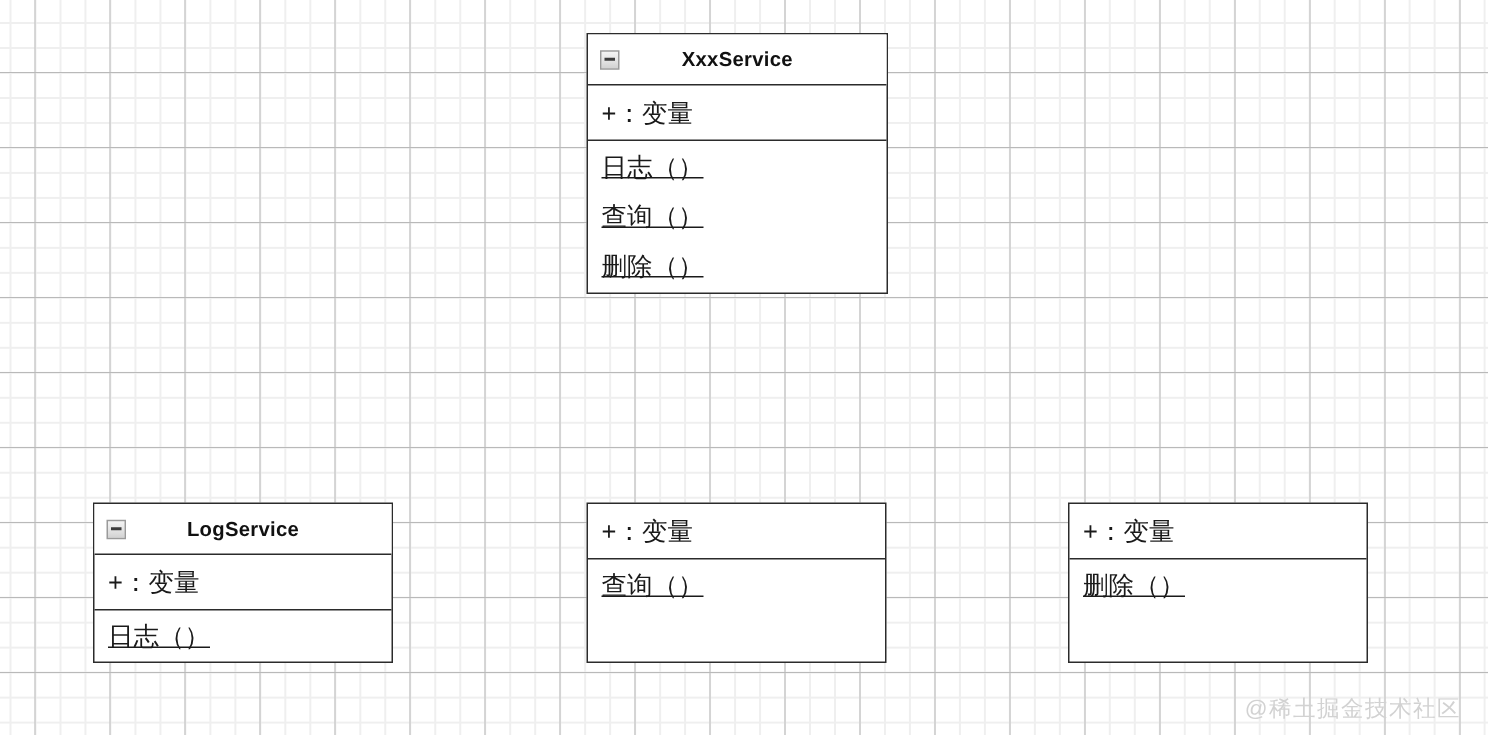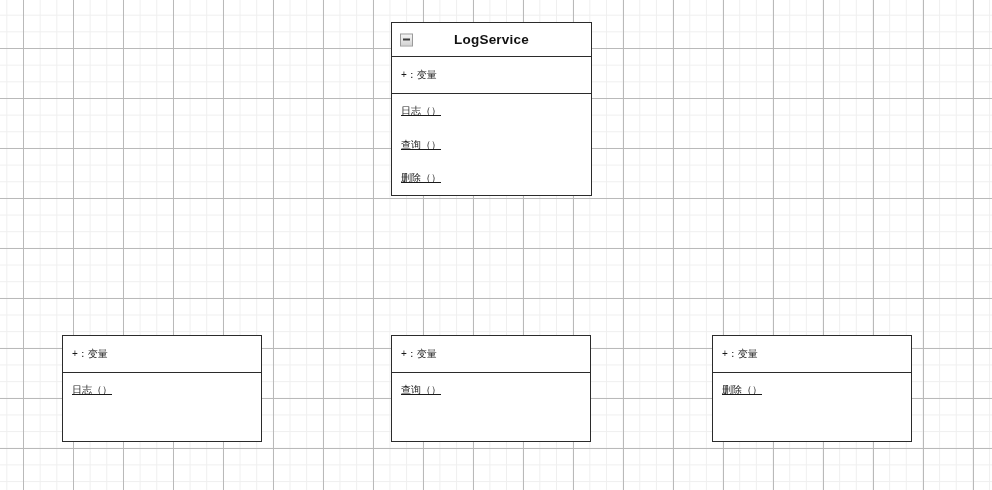--- a/index.html
+++ b/index.html
@@ -87,21 +87,21 @@
     white-space: nowrap;
   }
 
   .uml-attrs {
     box-sizing: border-box;
     border-bottom: 1.5px solid #2b2b2b;
     padding: 0;
   }
 
   .uml-row {
-    font-size: 10px;
+    font-size: 17px;
     color: #1a1a1a;
     padding-left: 9px;
     white-space: nowrap;
     display: flex;
     align-items: center;
   }
 
   .attr-row { height: 36px; }
 
   .uml-methods {
@@ -128,33 +128,39 @@
 </head>
 <body>
 
 <div id="canvas" style="width: 992px; height: 490px;">
 
   <div class="uml-class" id="cls-xxx-service" style="left: 391px; top: 22px; width: 201px; height: 174px;">
     <div class="uml-header">
       <span class="collapse-icon">
         <span class="minus"></span>
       </span>
-      <span class="uml-title">LogService</span>
+      <span class="uml-title">XxxService</span>
     </div>
     <div class="uml-attrs">
       <div class="uml-row attr-row">+：变量</div>
     </div>
     <div class="uml-methods">
       <div class="uml-row method-row">日志（）</div>
       <div class="uml-row method-row">查询（）</div>
       <div class="uml-row method-row">删除（）</div>
     </div>
   </div>
 
   <div class="uml-class" id="cls-log-service" style="left: 62px; top: 335px; width: 200px; height: 107px;">
+    <div class="uml-header">
+      <span class="collapse-icon">
+        <span class="minus"></span>
+      </span>
+      <span class="uml-title">LogService</span>
+    </div>
     <div class="uml-attrs">
       <div class="uml-row attr-row">+：变量</div>
     </div>
     <div class="uml-methods">
       <div class="uml-row method-row">日志（）</div>
     </div>
   </div>
 
   <div class="uml-class" id="cls-query-service" style="left: 391px; top: 335px; width: 200px; height: 107px;">
     <div class="uml-attrs">
@@ -167,14 +173,15 @@
 
   <div class="uml-class" id="cls-delete-service" style="left: 712px; top: 335px; width: 200px; height: 107px;">
     <div class="uml-attrs">
       <div class="uml-row attr-row">+：变量</div>
     </div>
     <div class="uml-methods">
       <div class="uml-row method-row">删除（）</div>
     </div>
   </div>
 
+  <div class="watermark" style="color: rgb(210, 210, 210);">@稀土掘金技术社区</div>
 
 </div>
 
 </body></html>

